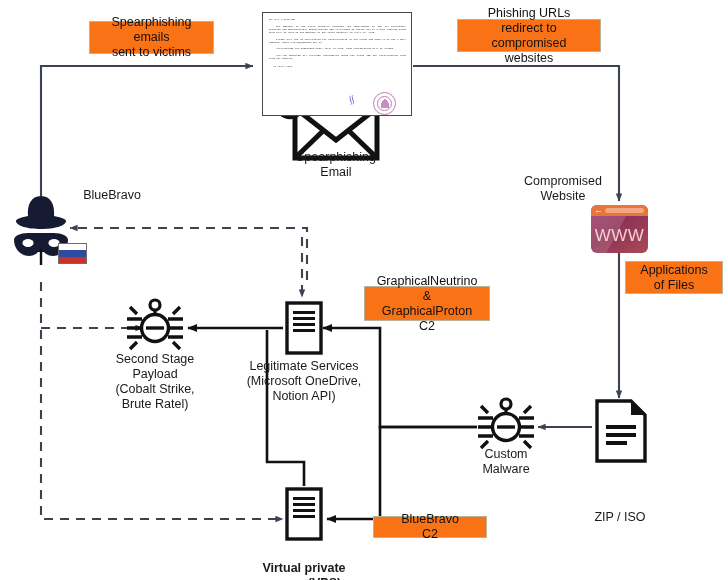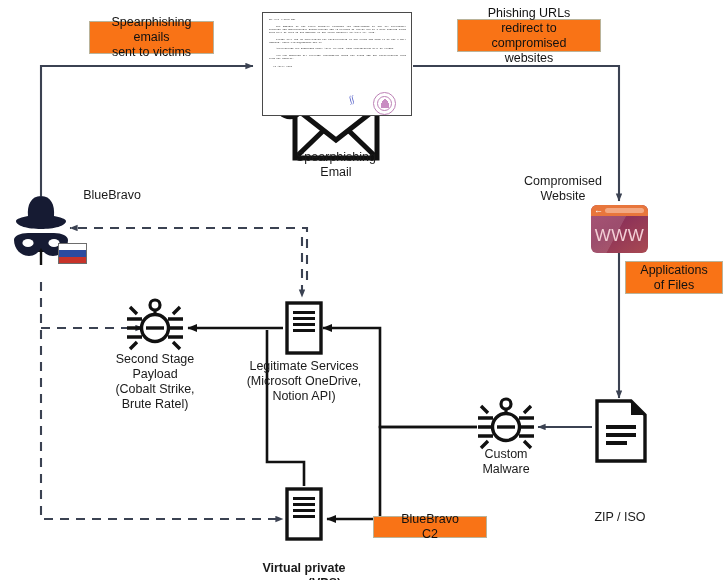--- a/index.html
+++ b/index.html
@@ -303,20 +303,22 @@
 
   <div class="note" style="left:89px;top:21px;width:125px;height:33px;">Spearphishing emails
 sent to victims</div>
 
   <div class="note" style="left:457px;top:19px;width:144px;height:33px;">Phishing URLs redirect to
 compromised websites</div>
 
   <div class="note" style="left:625px;top:261px;width:98px;height:33px;">Applications
 of Files</div>
 
+  <div class="note" style="left:364px;top:286px;width:126px;height:35px;">GraphicalNeutrino &amp;
+GraphicalProton C2</div>
 
   <div class="note" style="left:373px;top:516px;width:114px;height:22px;">BlueBravo C2</div>
 
   <div class="nlabel left" style="left:67px;top:188px;width:90px;">BlueBravo</div>
 
   <div class="nlabel" style="left:276px;top:150px;width:120px;">Spearphishing
 Email</div>
 
   <div class="nlabel" style="left:508px;top:174px;width:110px;">Compromised
 Website</div>

